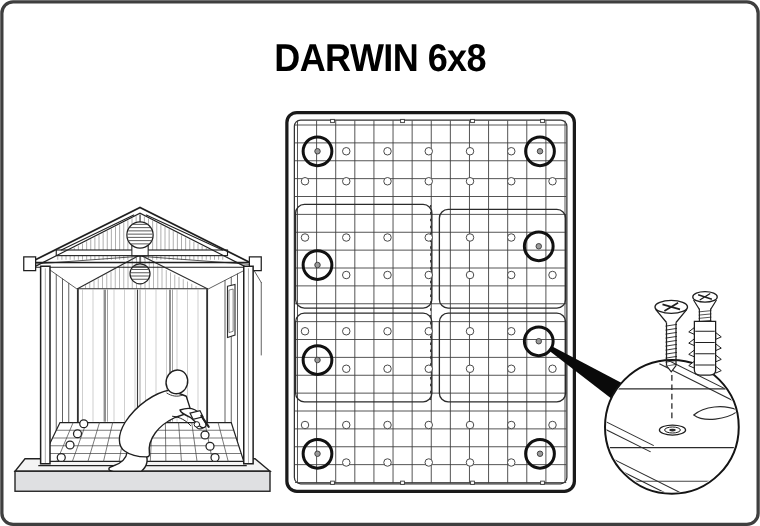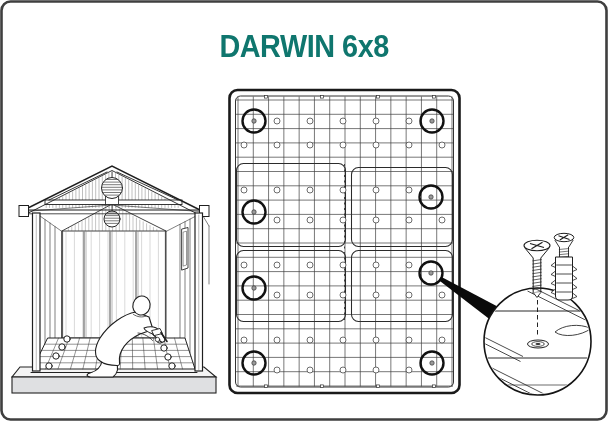--- a/index.html
+++ b/index.html
@@ -2,21 +2,21 @@
 <html><head>
 <meta charset="utf-8">
 <style>
   html,body{margin:0;padding:0;background:#888;}
   .page{
     position:relative;width:608px;height:421px;background:#fff;
     font-family:"Liberation Sans", sans-serif;overflow:hidden;
   }
   .title{
     position:absolute;top:31px;left:0;right:0;text-align:center;
-    font-weight:bold;font-size:31px;line-height:1;color:#0f766e;
+    font-weight:bold;font-size:31px;line-height:1;color:#000000;
     letter-spacing:-0.5px;
   }
   .title span{display:inline-block;transform:scaleX(.93);}
   svg{position:absolute;left:0;top:0;}
 </style>
 </head>
 <body>
 
 <div class="page">
 

